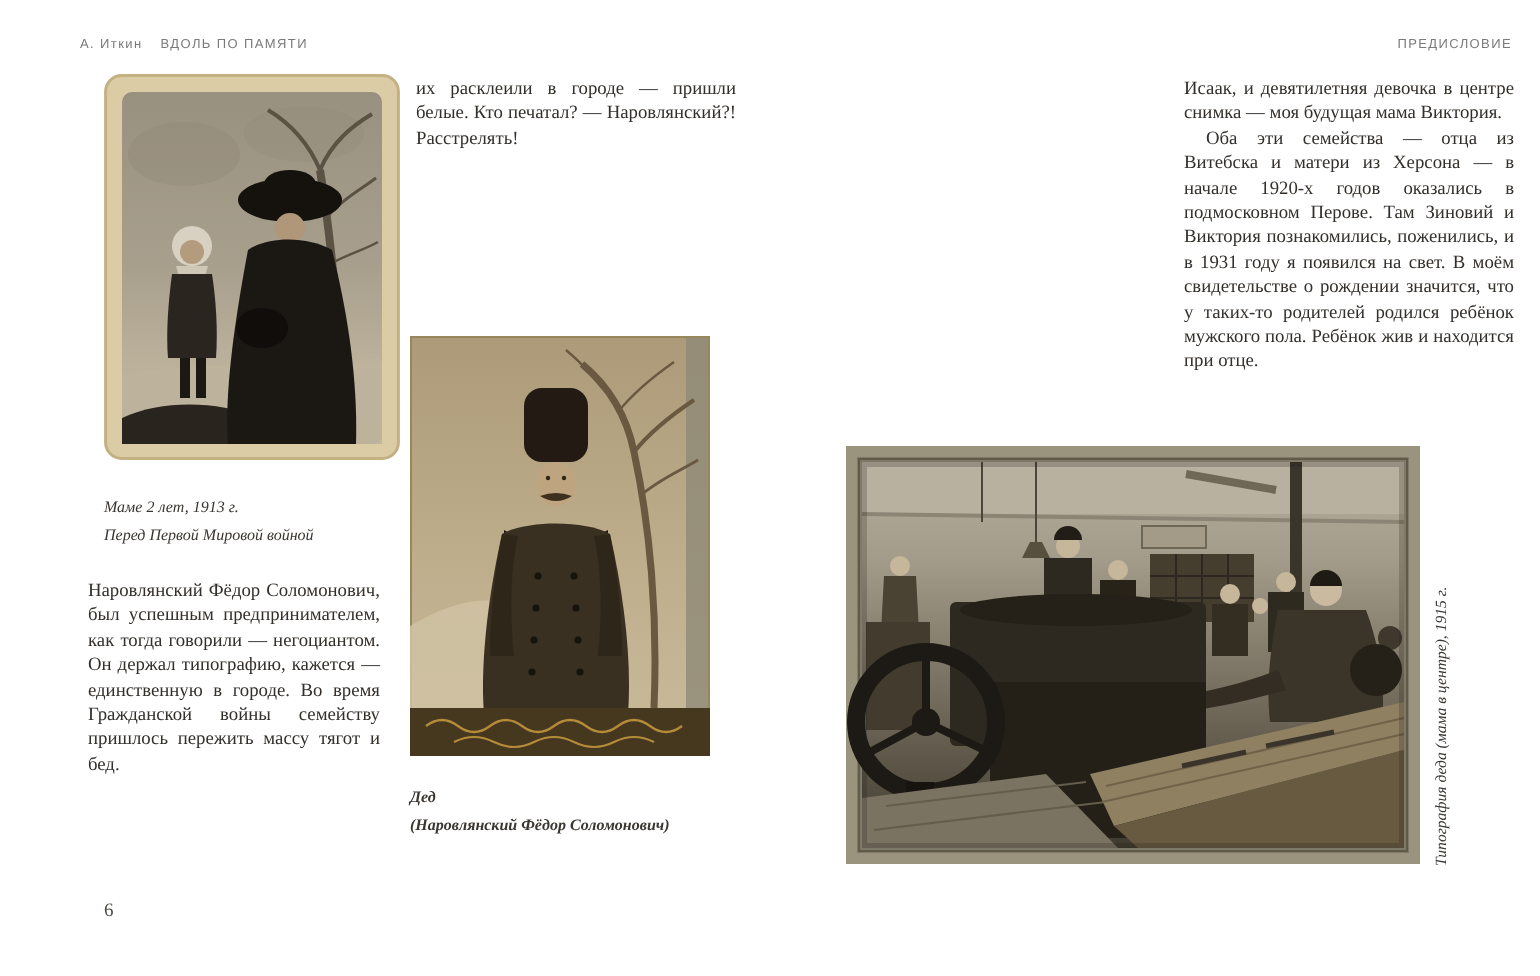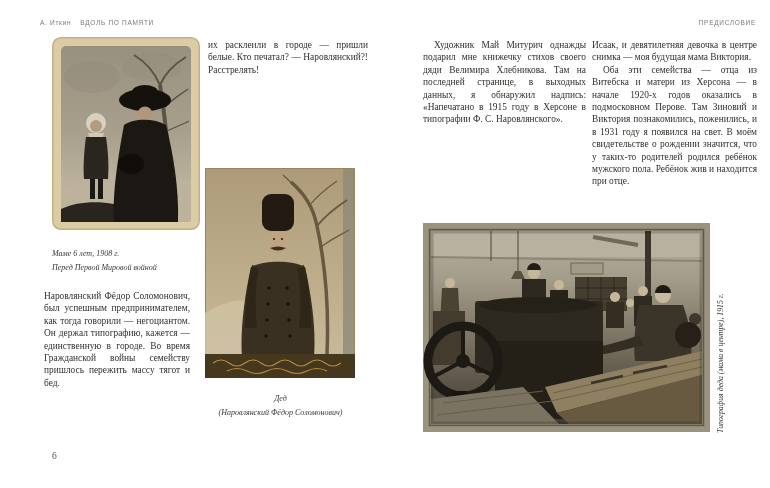--- a/index.html
+++ b/index.html
@@ -17,21 +17,21 @@
   .body-col {
     position:absolute; font-size:9.4px; line-height:12.4px;
     text-align:justify; hyphens:auto; -webkit-hyphens:auto;
   }
   .body-col p { margin:0; }
   .body-col p.ind { text-indent:11px; }
   .caption {
     position:absolute; font-style:italic; font-size:8px;
     line-height:13.5px; color:#3a3631;
   }
-  .caption.right { text-align:center; }
+  .caption.right { text-align:left;font-weight:bold; }
   .vcaption {
     position:absolute; left:716px; top:433px; width:210px;
     transform:rotate(-90deg); transform-origin:0 0;
     font-style:italic; font-size:7.8px; color:#3a3631; white-space:nowrap;
   }
   .pagenum { position:absolute; left:52px; top:451px; font-size:9.5px; color:#4f4b46; }
   .photo { position:absolute; }
   .photo svg { display:block; }
 </style>
 </head>
@@ -81,21 +81,21 @@
         <ellipse cx="93" cy="63" rx="26" ry="11" fill="#15120e"></ellipse>
         <ellipse cx="93" cy="55" rx="13" ry="7" fill="#15120e"></ellipse>
         <circle cx="93" cy="77" r="7.5" fill="#b0977a"></circle>
         <path d="M72,88 C66,120 60,158 62,185 L126,185 C127,150 121,116 114,88 C102,81 82,81 72,88 Z" fill="#1b1713"></path>
         <ellipse cx="79" cy="127" rx="13" ry="10" fill="#100d0a"></ellipse>
       </g>
     </svg>
   </div>
 
   <div class="caption" style="left:52px; top:247px; width:150px;">
-    <div>Маме 6 лет, 1908 г.</div>
+    <div>Маме 2 лет, 1913 г.</div>
     <div>Перед Первой Мировой войной</div>
   </div>
 
   <div class="body-col" style="left:44px; top:290px; width:146px;">
     <p>Наровлянский Фёдор Соломонович, был успешным предпринимателем, как тогда говорили — негоциантом. Он держал типографию, кажется — единственную в городе. Во время Гражданской войны семейству пришлось пережить массу тягот и бед.</p>
   </div>
 
   <div class="body-col" style="left:208px; top:39px; width:160px;">
     <p>их расклеили в городе — пришли белые. Кто печатал? — Наровлянский?! Расстрелять!</p>
   </div>
@@ -149,21 +149,20 @@
   </div>
 
   <div class="caption right" style="left:205px; top:392px; width:151px;">
     <div>Дед</div>
     <div>(Наровлянский Фёдор Соломонович)</div>
   </div>
 
   <div class="pagenum">6</div>
 
   <div class="body-col" style="left:423px; top:39px; width:163px;">
-    <p class="ind">Художник Май Митурич однажды подарил мне книжечку стихов своего дяди Велимира Хлебникова. Там на последней странице, в выходных данных, я обнаружил надпись: «Напечатано в 1915 году в Херсоне в типографии Ф. С. Наровлянского».</p>
   </div>
 
   <div class="body-col" style="left:592px; top:39px; width:165px;">
     <p>Исаак, и девятилетняя девочка в центре снимка — моя будущая мама Виктория.</p>
     <p class="ind">Оба эти семейства — отца из Витебска и матери из Херсона — в начале 1920-х годов оказались в подмосковном Перове. Там Зиновий и Виктория познакомились, поженились, и в 1931 году я появился на свет. В моём свидетельстве о рождении значится, что у таких-то родителей родился ребёнок мужского пола. Ребёнок жив и находится при отце.</p>
   </div>
 
   <div class="photo" style="left:423px; top:223px;">
     <svg width="287" height="209" viewBox="0 0 287 209">
       <defs>

